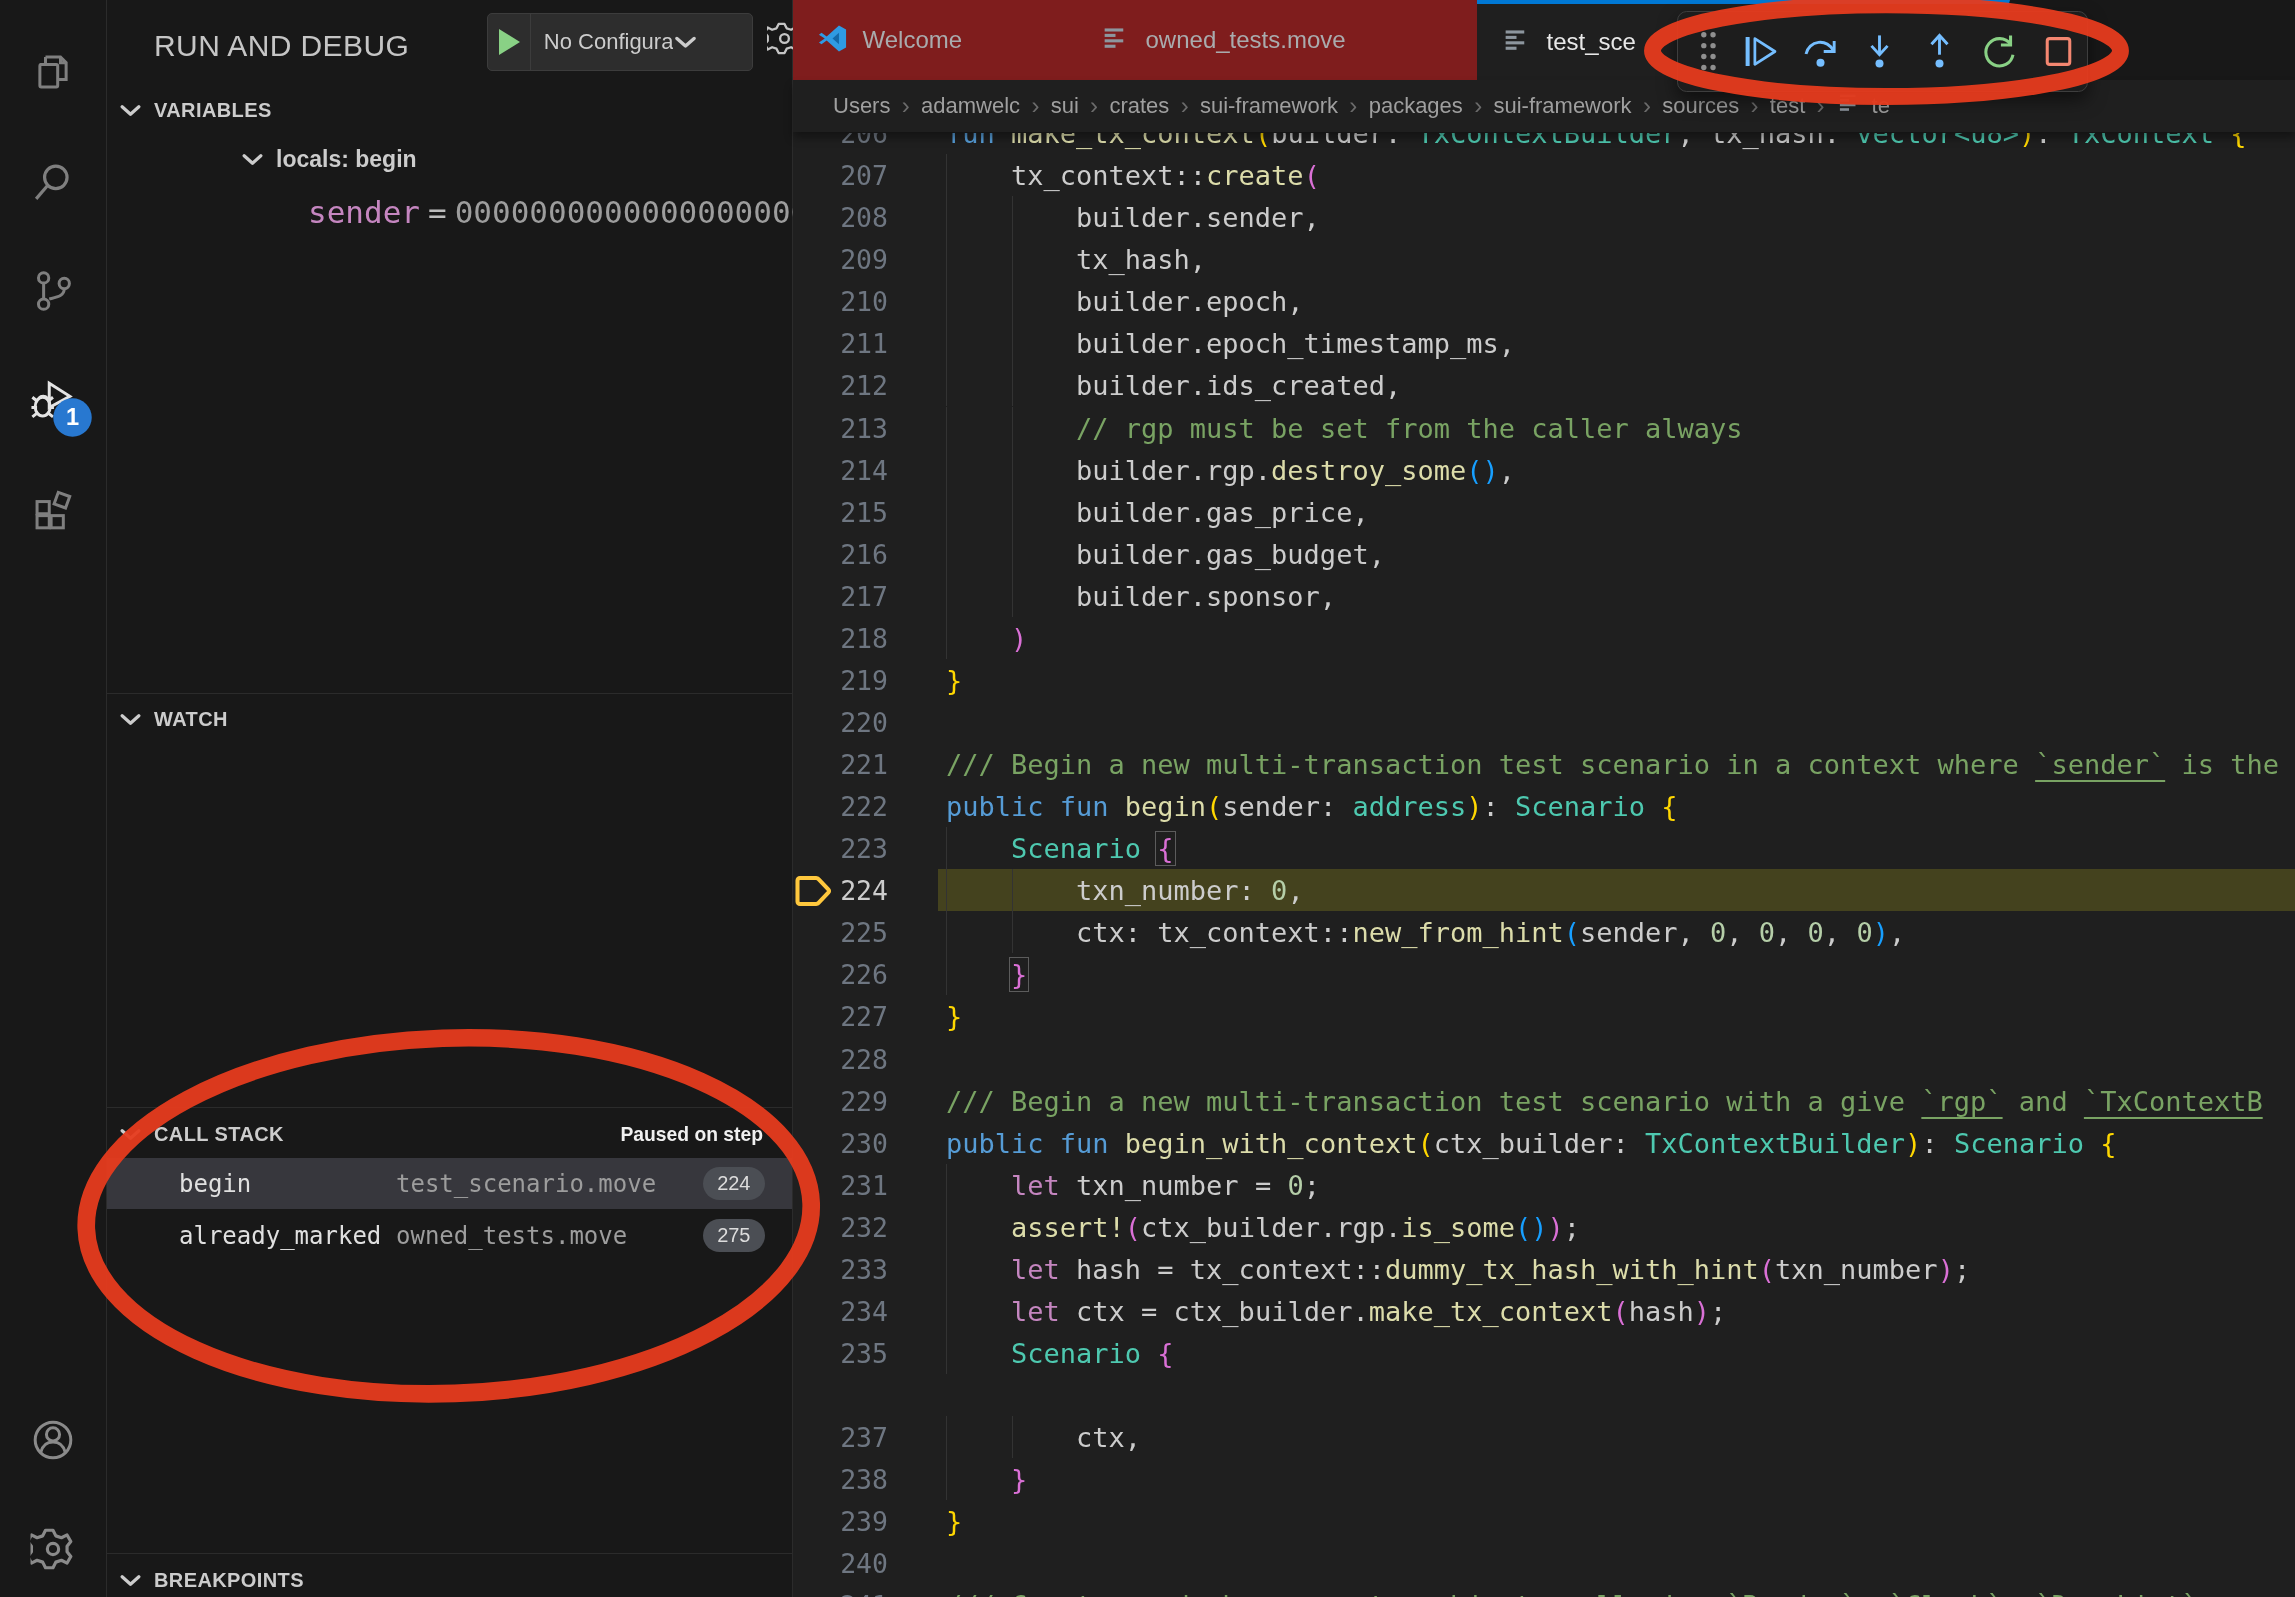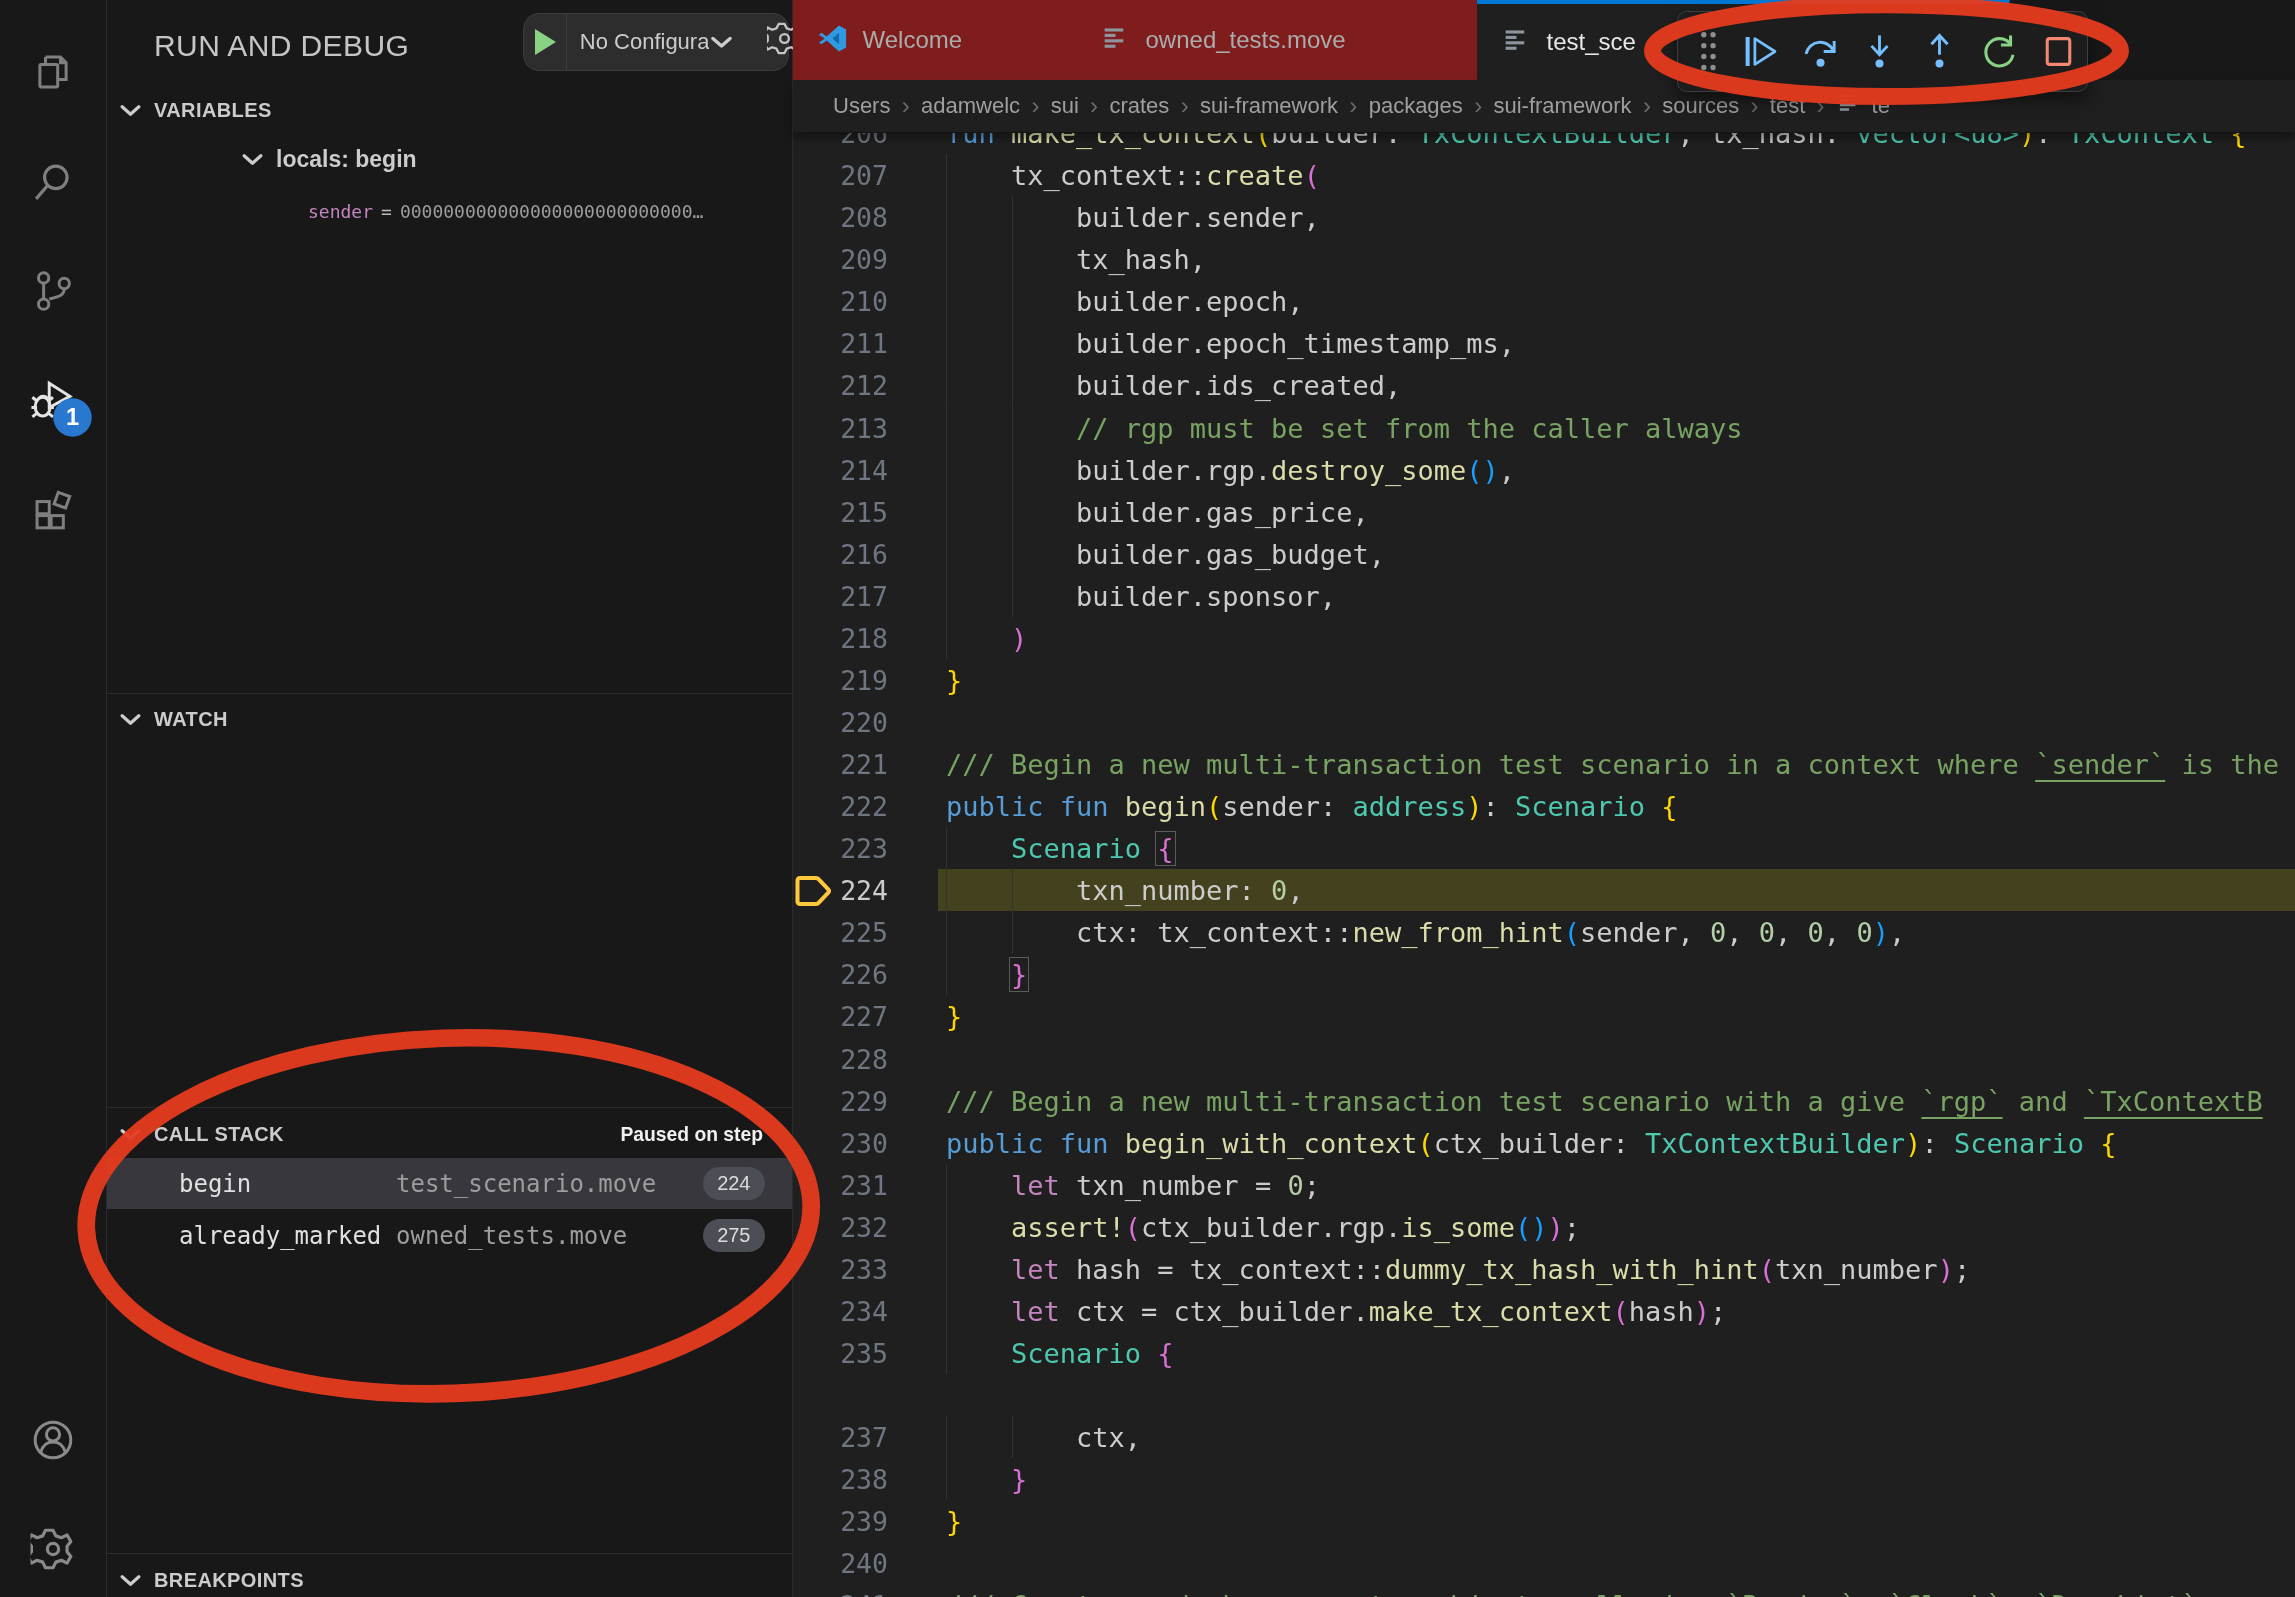--- a/index.html
+++ b/index.html
@@ -6,34 +6,34 @@
   #app{position:relative;width:2295px;height:1597px;background:#1f1f1f;overflow:hidden;
        font-family:"Liberation Sans",sans-serif;color:#cccccc;}
   
   #activitybar{position:absolute;left:0;top:0;width:106px;height:100%;background:#181818;border-right:0.8px solid #2b2b2b;}
   .act-icon{position:absolute;left:50%;transform:translate(-50%,-50%);width:45px;height:45px;}
   .act-icon svg{width:45px;height:45px;}
   
   #sidebar{position:absolute;left:107px;top:0;width:685px;height:100%;background:#181818;border-right:0.8px solid #2b2b2b;}
   #sb-header{position:absolute;left:0;top:0;width:100%;height:80px;}
   #sb-title{position:absolute;left:47px;top:29px;font-size:30px;color:#c5c5c5;letter-spacing:0.4px;}
-  #cfg-btn{position:absolute;left:380px;top:13px;width:264px;height:56px;background:#2d2d2d;border:0.8px solid #3c3c3c;border-radius:16px;display:flex;align-items:center;margin-left:36px;}
+  #cfg-btn{position:absolute;left:380px;top:13px;width:264px;height:56px;background:#2d2d2d;border:0.8px solid #3c3c3c;border-radius:5px;display:flex;align-items:center;}
   #cfg-btn .divider{width:0.8px;height:56px;background:#3c3c3c;margin-left:42px;}
   #cfg-play{margin-left:11.3px;width:0;height:0;border-left:21px solid #89d185;border-top:13px solid transparent;border-bottom:13px solid transparent;}
   #cfg-label{margin-left:13px;font-size:22px;color:#cccccc;white-space:nowrap;overflow:hidden;max-width:153px;}
   .chev{stroke:#cccccc;stroke-width:3.5;fill:none;stroke-linecap:round;stroke-linejoin:round;}
   #sb-gear{position:absolute;left:660px;top:21px;}
   #sb-more{position:absolute;left:721px;top:11.3px;font-size:35px;color:#cccccc;letter-spacing:2.4px;}
   .section-head{position:absolute;left:0;width:100%;height:43px;display:flex;align-items:center;}
   .section-head .sec-chev{margin-left:13px;}
   .section-head .sec-label{margin-left:13px;font-size:20px;font-weight:bold;color:#cccccc;letter-spacing:0.4px;}
   .sec-divider{position:absolute;left:0;width:100%;height:0.8px;background:#2b2b2b;}
   .tree-row{position:absolute;display:flex;align-items:center;}
   #locals-label{margin-left:13px;font-size:23px;font-weight:bold;color:#cccccc;}
-  #var-row{font-family:"DejaVu Sans Mono",monospace;font-size:18px;}
+  #var-row{font-family:"DejaVu Sans Mono",monospace;font-size:31px;}
   #var-name{color:#c586c0;}
   #var-eq{color:#bbbbbb;margin:0 8px;}
   #var-val{color:#9d9d9d;}
   #paused-badge{position:absolute;right:29px;top:0;height:43px;display:flex;align-items:center;font-size:19.3px;font-weight:bold;color:#f0f0f0;}
   .frame-row{position:absolute;left:0;width:100%;height:51px;display:flex;align-items:center;font-family:"DejaVu Sans Mono",monospace;}
   .frame-row.selected{background:#37373d;}
   .frame-name{margin-left:72px;font-size:24px;color:#e0e0e0;width:217px;white-space:nowrap;}
   .frame-file{font-size:24px;color:#9d9d9d;flex:1;white-space:nowrap;}
   .frame-line-badge{margin-right:27px;background:#4b4e54;color:#dcdcdc;border-radius:19.3px;font-family:"Liberation Sans",sans-serif;font-size:20px;padding:4.8px 14.5px;}
   

